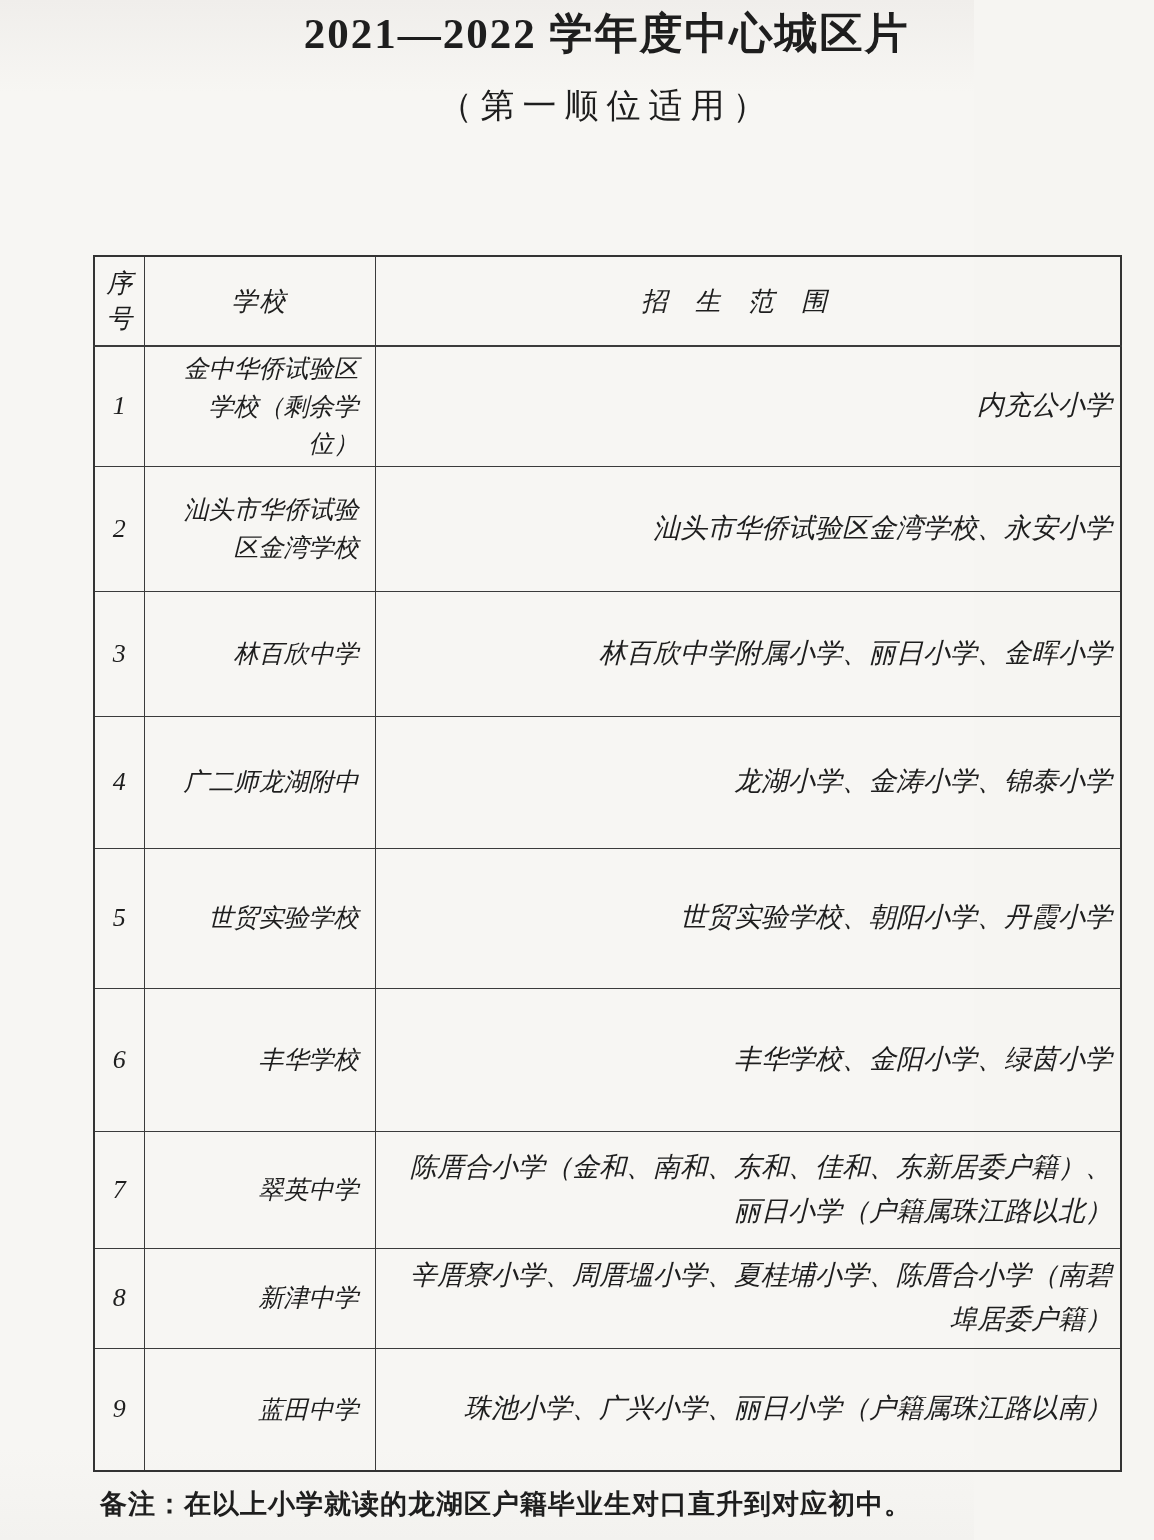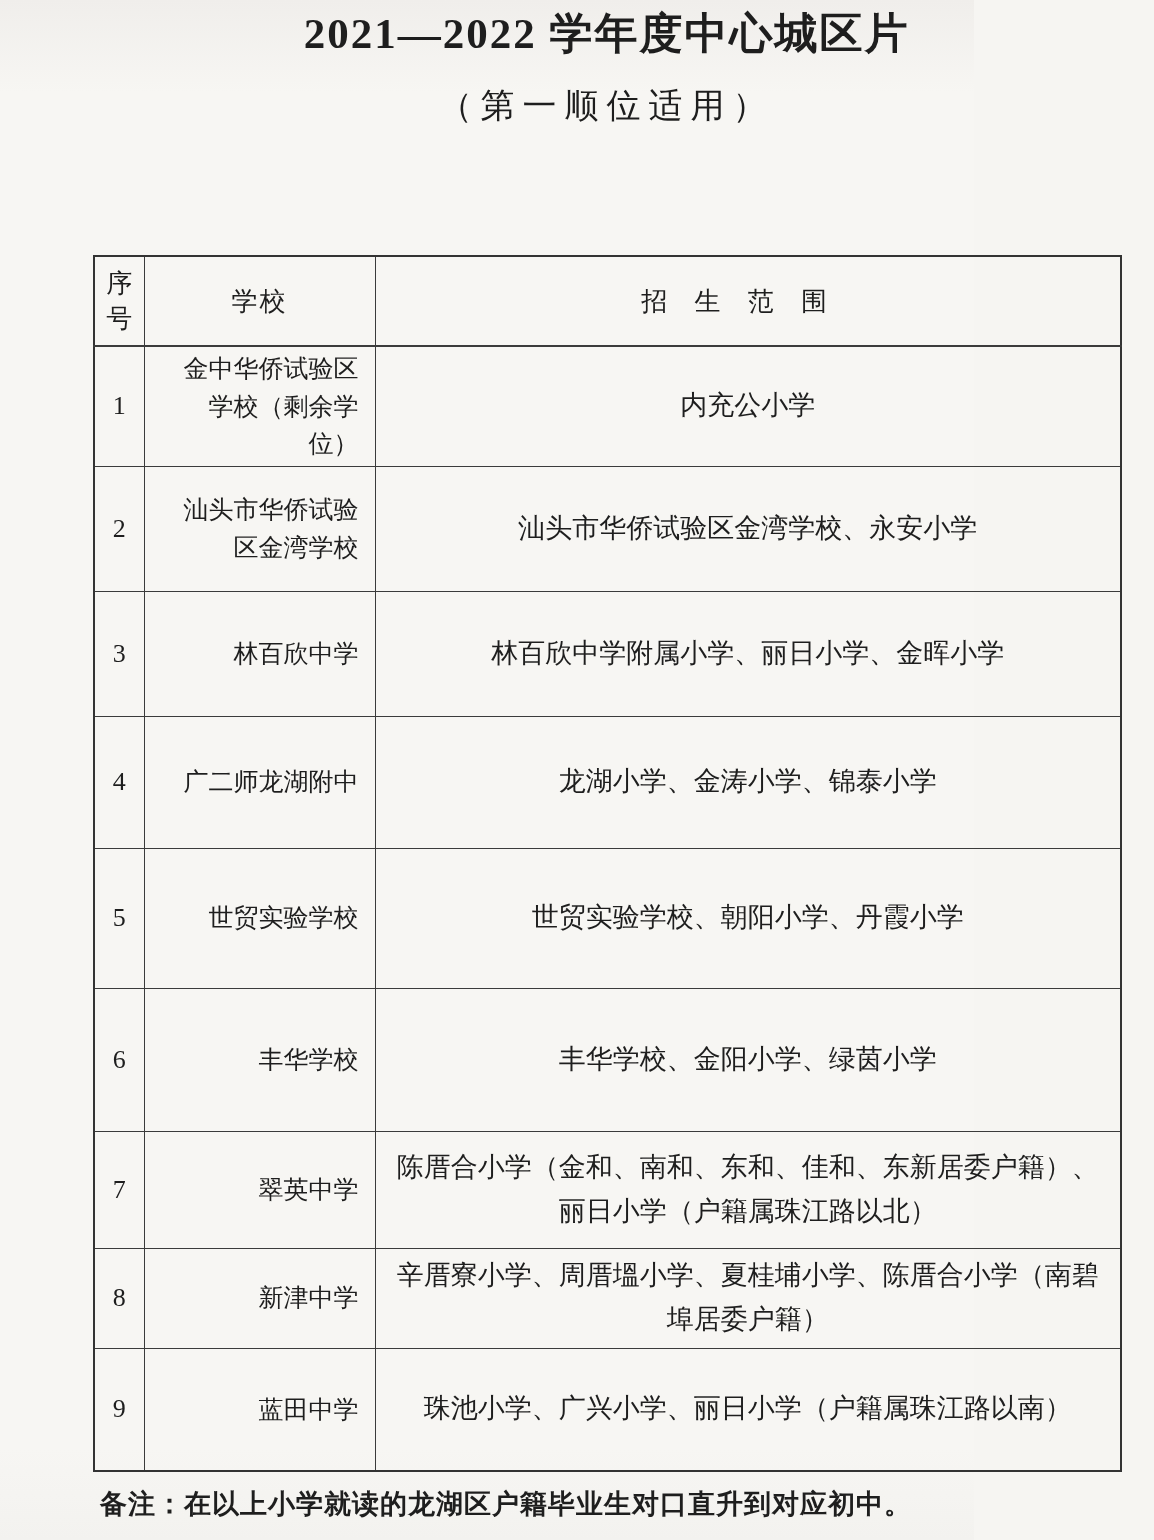--- a/index.html
+++ b/index.html
@@ -56,21 +56,21 @@
     background: transparent;
   }
   table.assign col.c-index  { width: 50px; }
   table.assign col.c-school { width: 231px; }
   table.assign col.c-range  { width: 746px; }
   table.assign th, table.assign td {
     border: 1.6px solid #3b3b3b;
     vertical-align: middle;
     background: transparent;
   }
-  table.assign { border: 2.5px solid #333333; }
+  table.assign { border: 2.5px solid #333333; font-style: italic; }
   thead tr { height: 90px; border-bottom: 2.4px solid #3b3b3b; }
   th {
     font-weight: 400;
     font-size: 26px;
   }
   th.h-index {
     word-break: break-all;
     line-height: 1.35;
     padding: 0 11px;
     text-align: center;
@@ -81,23 +81,23 @@
     text-align: center;
     font-size: 26px;
   }
   tbody td.cell-school {
     text-align: right;
     font-size: 25px;
     padding: 0 16px;
     line-height: 1.5;
   }
   tbody td.cell-range {
-    text-align: center;
+    text-align: right;
     font-size: 27px;
-    padding: 0 14px;
+    padding: 0 8px;
     line-height: 1.62;
   }
   tbody tr:nth-child(1) { height: 120px; }
   tbody tr:nth-child(2) { height: 125px; }
   tbody tr:nth-child(3) { height: 125px; }
   tbody tr:nth-child(4) { height: 132px; }
   tbody tr:nth-child(5) { height: 140px; }
   tbody tr:nth-child(6) { height: 143px; }
   tbody tr:nth-child(7) { height: 117px; }
   tbody tr:nth-child(8) { height: 100px; }

